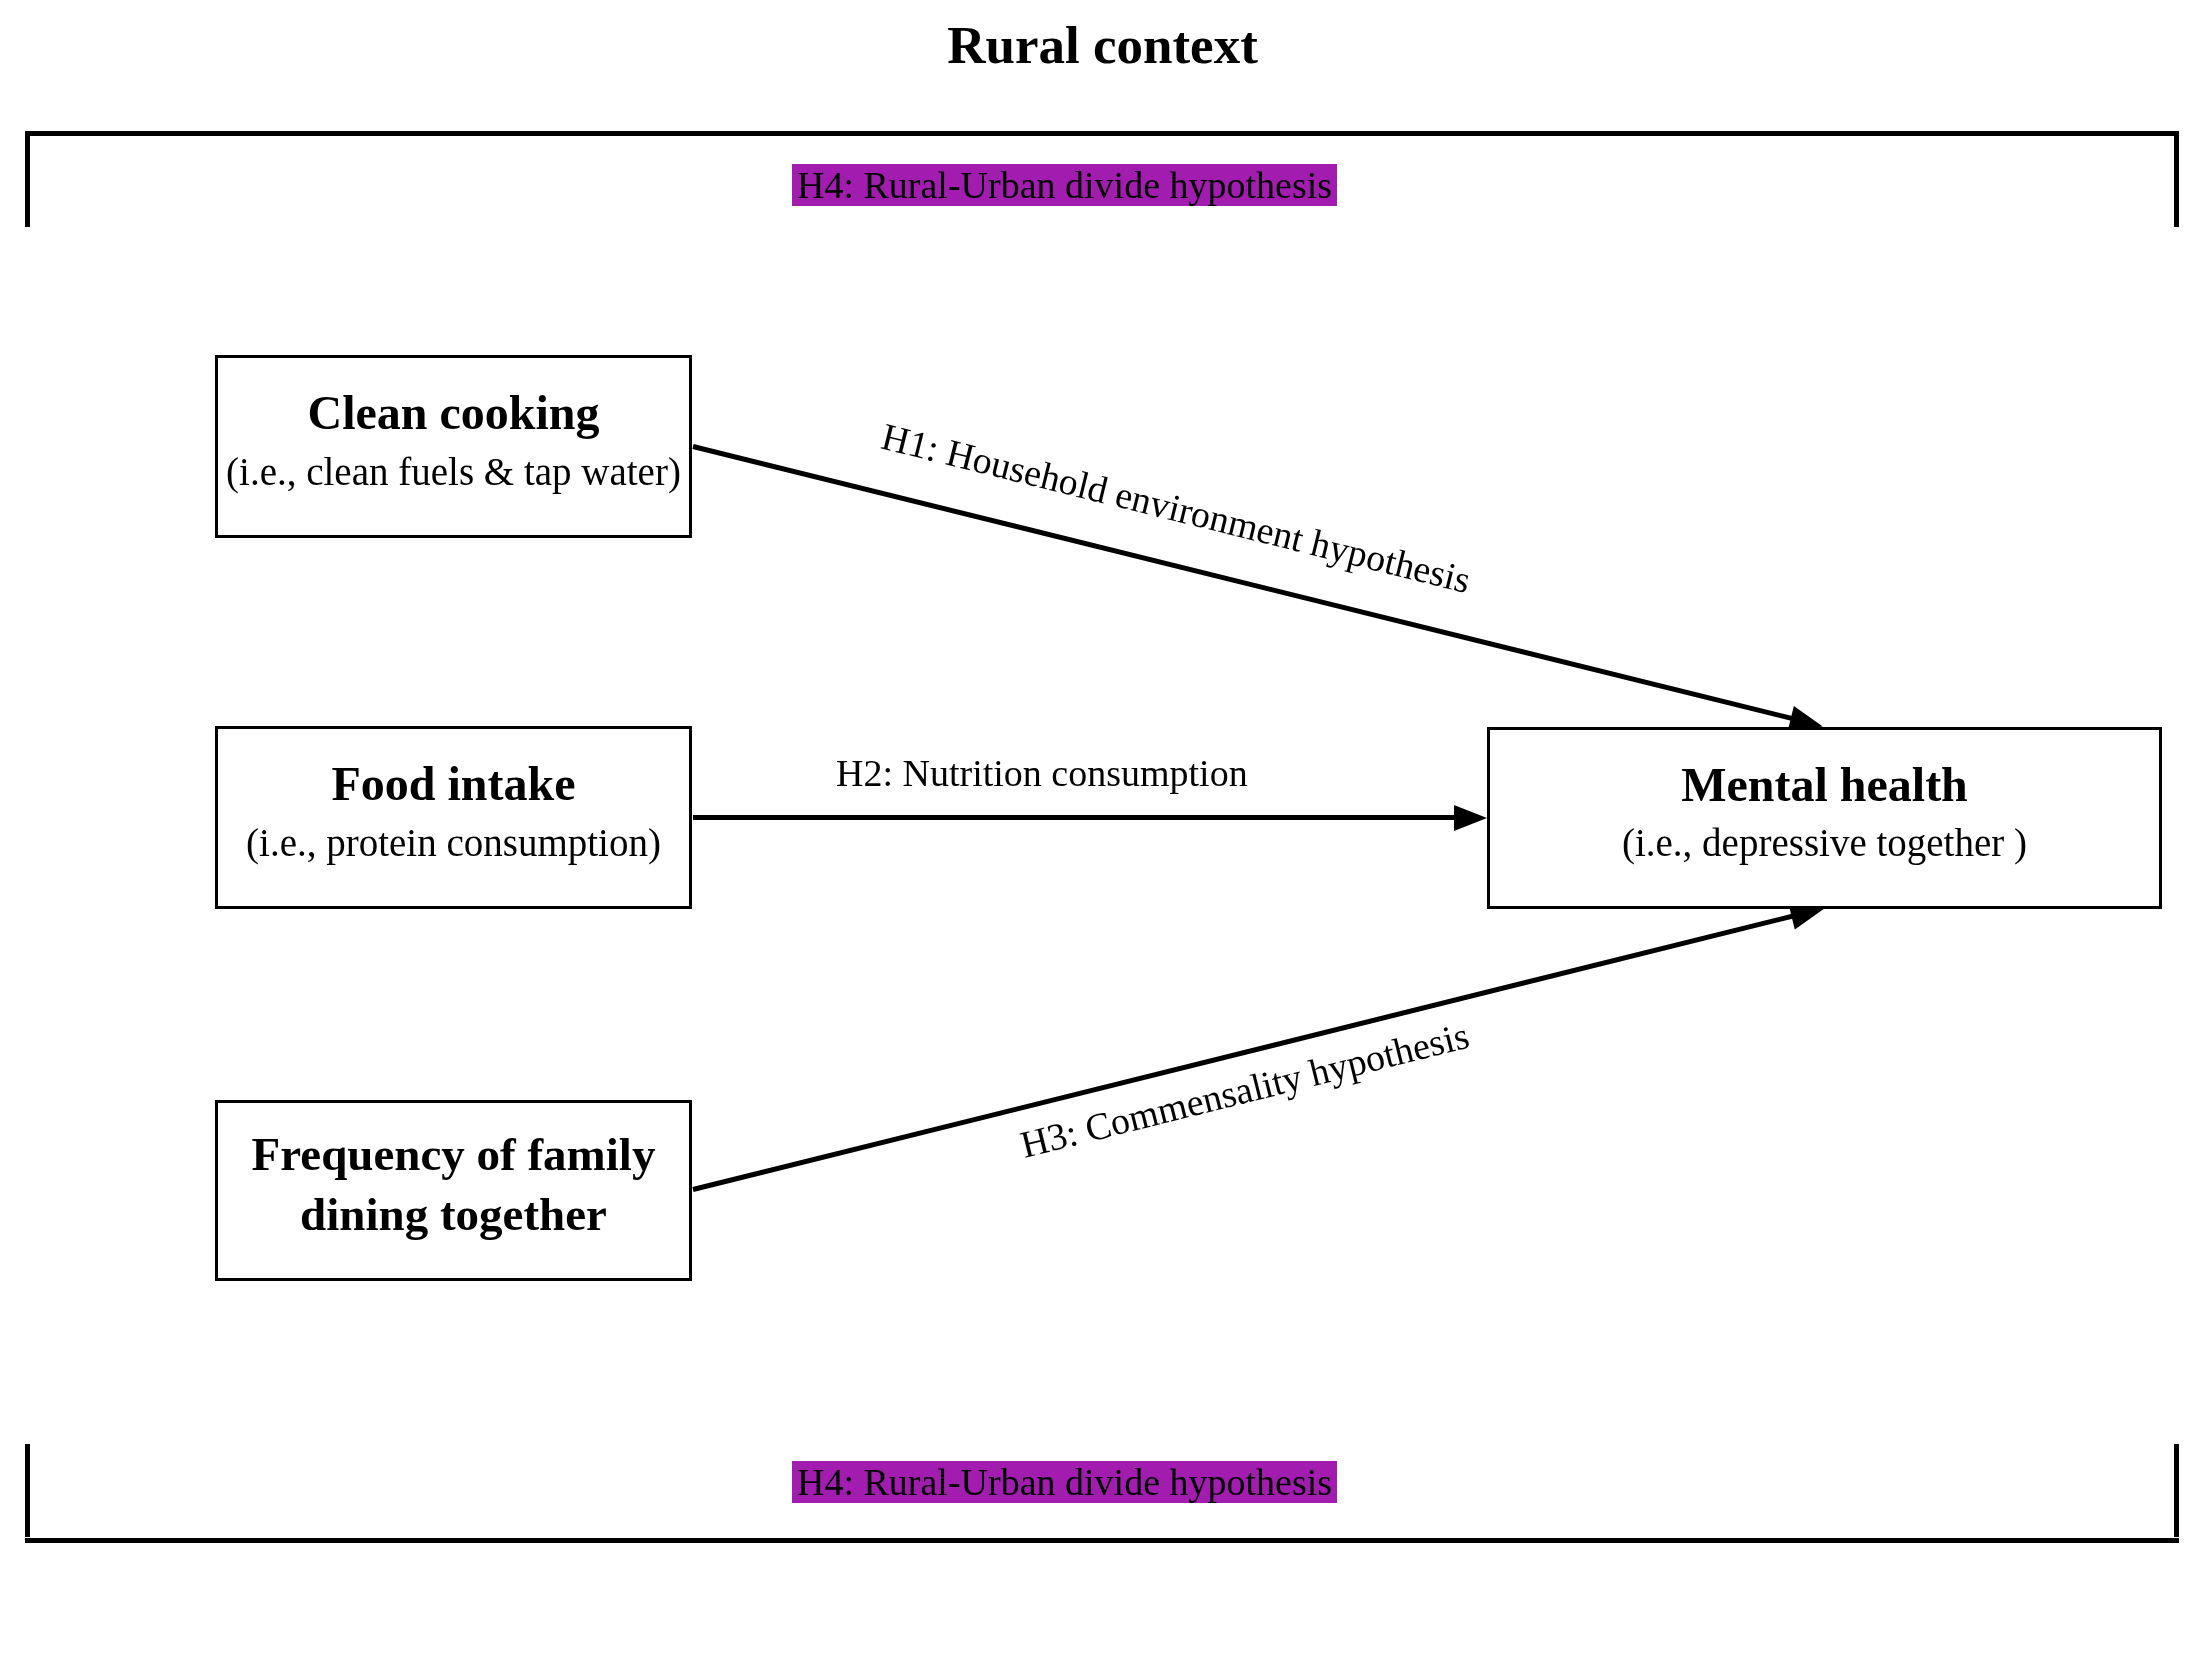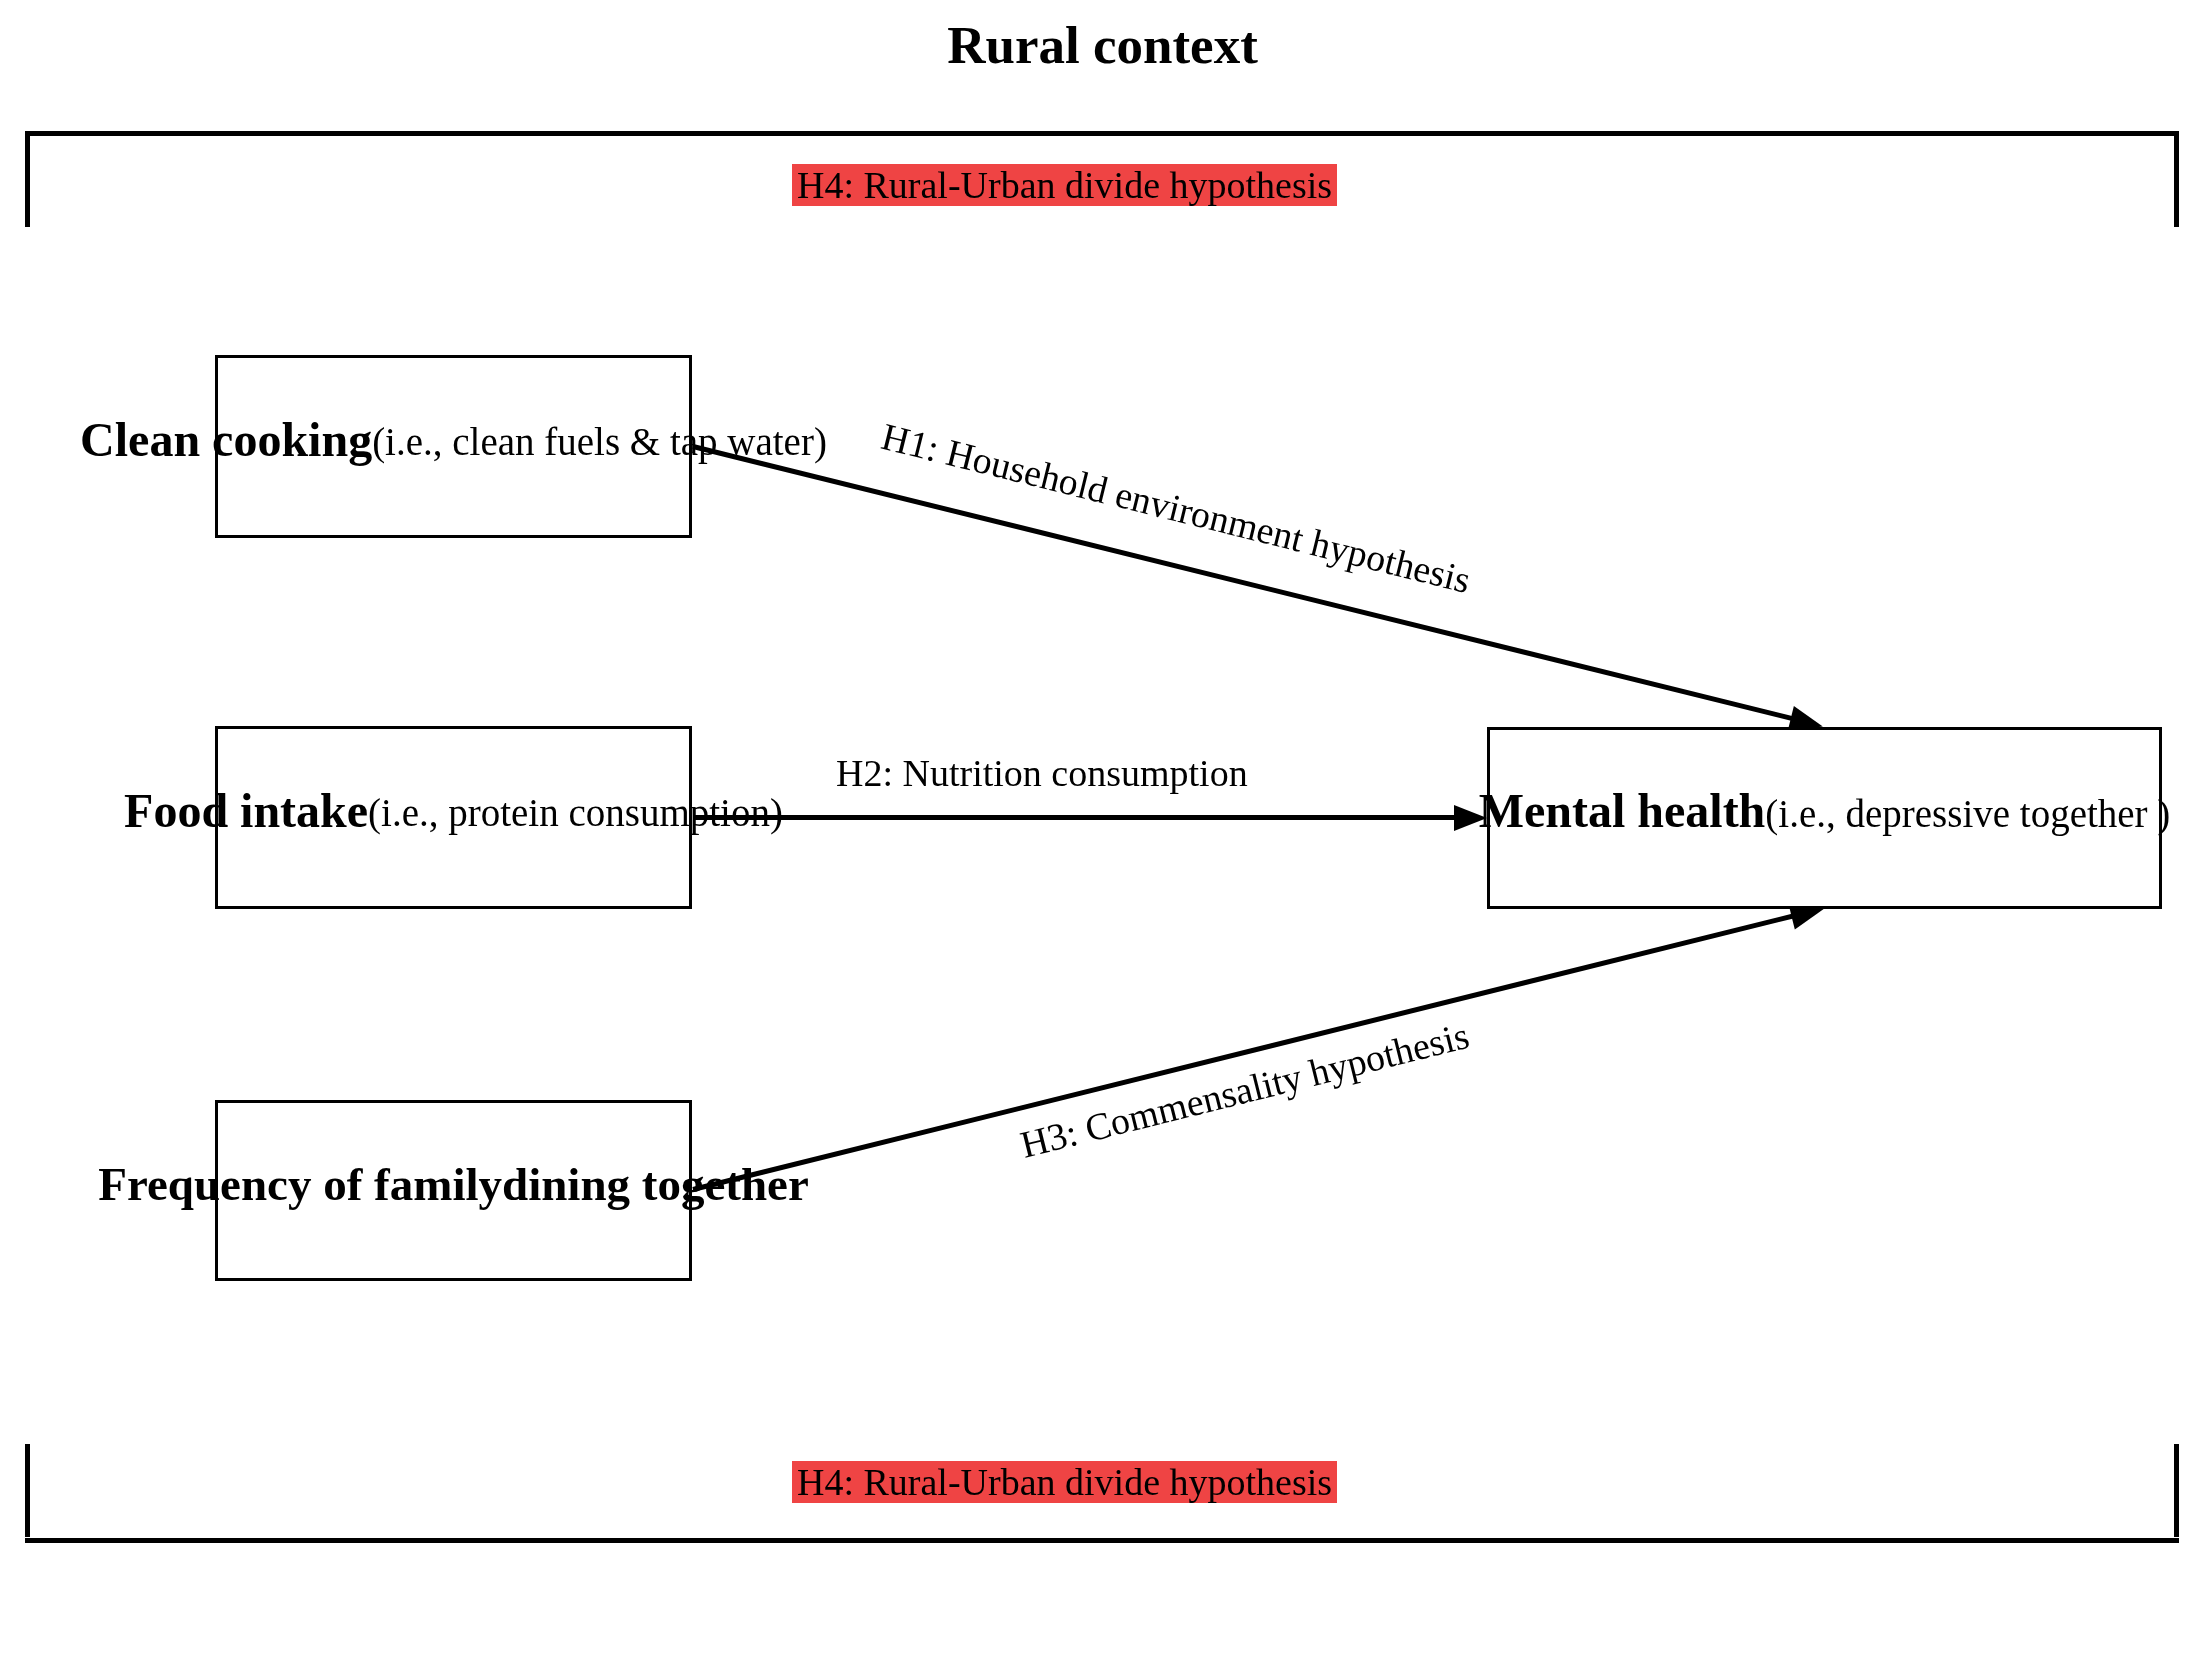--- a/index.html
+++ b/index.html
@@ -38,33 +38,33 @@
   #frame-bottom-left  { left: 25px;  top: 1444px; width: 5px;    height: 93px; }
   #frame-bottom-right { left: 2174px;top: 1444px; width: 5px;    height: 93px; }
 
   
   .h4-label {
     font-size: 38px;
     line-height: 50px;
     white-space: nowrap;
   }
   .h4-label span {
-    background: #ef4444;
+    background: #a21caf;
     padding: 0 5px;
   }
   #h4-top    { left: 792px; top: 160px;  }
   #h4-bottom { left: 792px; top: 1457px; }
 
   
   .node {
     box-sizing: border-box;
     border: 3.3px solid #000000;
     background: #ffffff;
     display: flex;
-    flex-direction: row;
+    flex-direction: column;
     align-items: center;
     justify-content: center;
     text-align: center;
     padding-bottom: 13.3px;
   }
   .node-title {
     font-weight: 700;
     font-size: 48px;
     line-height: 1.22;
     white-space: nowrap;

